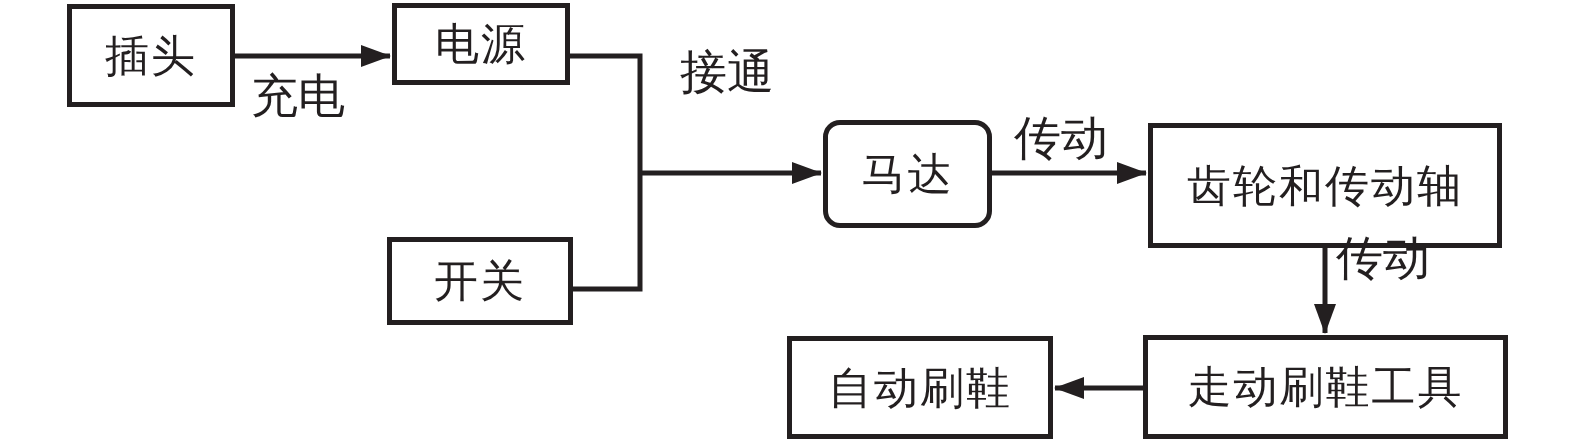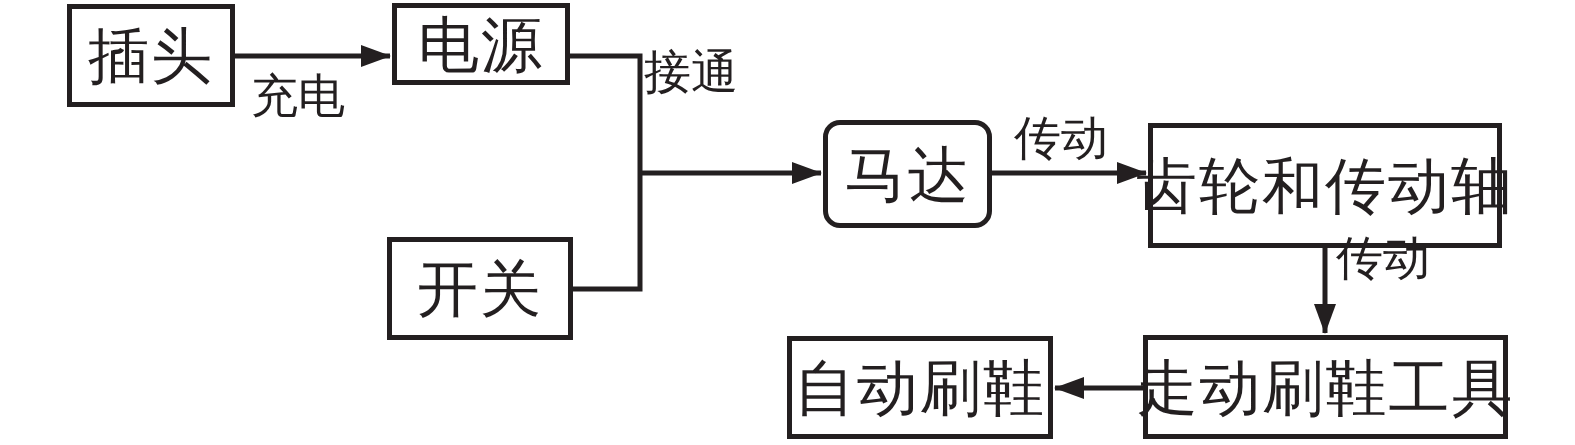--- a/index.html
+++ b/index.html
@@ -26,50 +26,50 @@
   .node {
     position: absolute;
     box-sizing: border-box;
     border: 5px solid #231f20;
     background: #ffffff;
     display: flex;
     align-items: center;
     justify-content: center;
   }
   .node-label {
-    font-size: 61px;
+    font-size: 44px;
     line-height: 1;
     letter-spacing: 2px;
     white-space: nowrap;
     color: #231f20;
   }
   .edge-label {
     position: absolute;
     font-size: 47px;
     line-height: 64px;
     color: #231f20;
     text-align: center;
     white-space: nowrap;
   }
   .edge-label .line {
     display: block;
   }
 
   
   .node-plug   { left: 67px;   top: 4px;   width: 168px; height: 103px; }
   .node-power  { left: 392px;  top: 3px;   width: 178px; height: 82px; }
-  .node-switch { left: 387px;  top: 237px; width: 186px; height: 103px; }
+  .node-switch { left: 387px;  top: 237px; width: 186px; height: 88px; }
   .node-motor  { left: 823px;  top: 120px; width: 169px; height: 108px; border-radius: 17px; }
   .node-gears  { left: 1148px; top: 123px; width: 354px; height: 125px; text-align: right; }
   .node-walker { left: 1143px; top: 335px; width: 365px; height: 104px; }
   .node-auto   { left: 787px;  top: 336px; width: 266px; height: 103px; }
 
   
   .label-charge  { left: 243px;  top: 64px;  width: 110px; }
-  .label-current { left: 623px;  top: 40px;  width: 136px; }
+  .label-current { left: 659px;  top: 40px;  width: 136px; }
   .label-drive1  { left: 1008px; top: 106px; width: 106px; }
   .label-drive2  { left: 1336px; top: 226px; width: 106px; text-align: left; }
 </style>
 </head>
 <body>
 
 <div class="canvas">
 
   <svg class="connectors" viewBox="0 0 1575 445" xmlns="http://www.w3.org/2000/svg">
     <defs>

